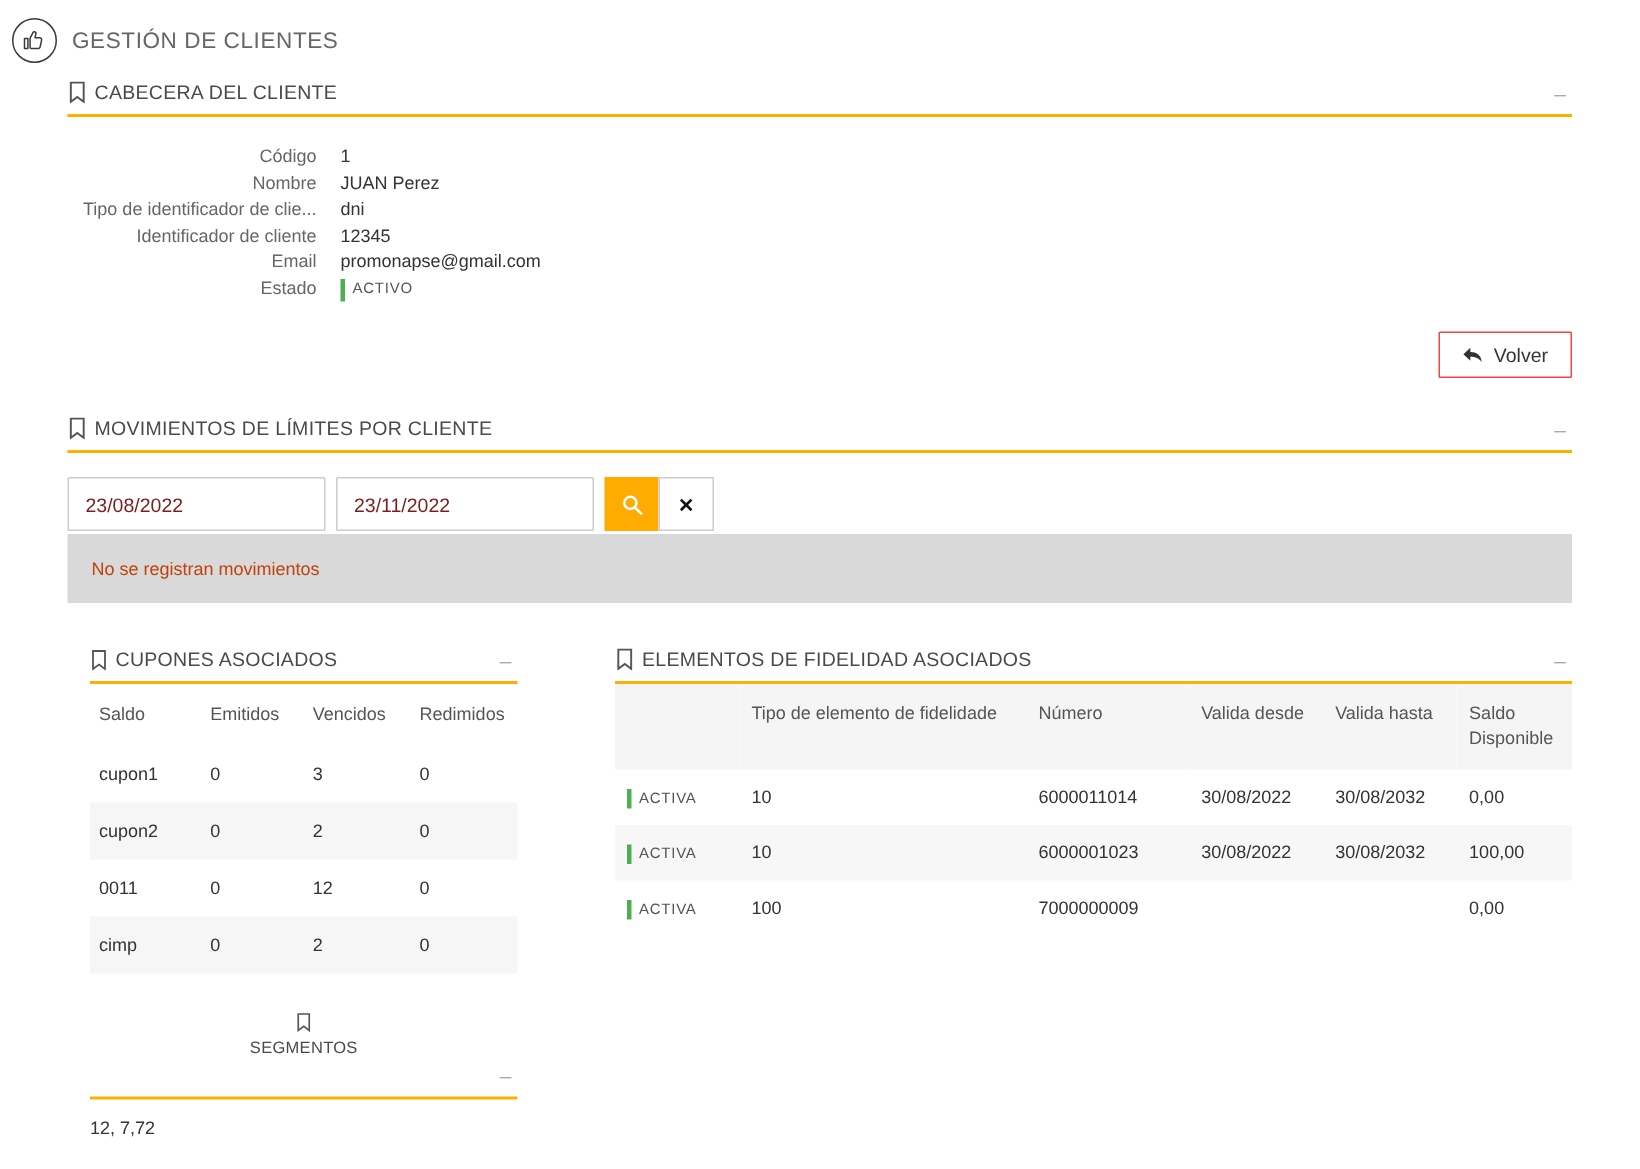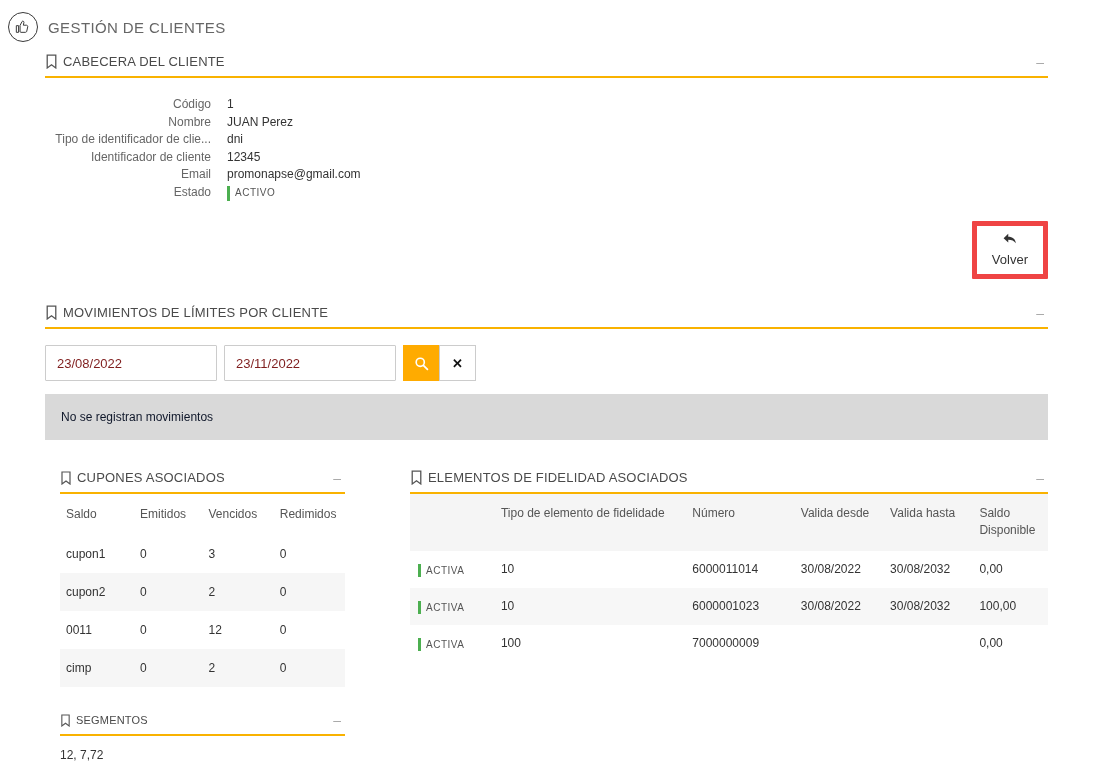--- a/index.html
+++ b/index.html
@@ -28,50 +28,50 @@
 
   
   .fields{margin-top:18px;}
   .field-row{display:flex;line-height:17.5px;}
   .field-label{width:182px;text-align:right;color:#666;padding-right:16px;flex:0 0 auto;}
   .field-value{color:#333;}
   .status-badge{border-left:3px solid var(--green);padding-left:5px;font-size:10px;
     color:#555;letter-spacing:.5px;display:inline-block;line-height:13px;margin-top:2px;}
 
   .volver-row{display:flex;justify-content:flex-end;margin:20px 0 26px 0;}
-  .btn-volver{display:inline-flex;align-items:center;gap:7px;padding:7px 15px;border:5px solid #ef4444;
+  .btn-volver{display:inline-flex;align-items:center;gap:7px;padding:7px 15px;border:1px solid #ef4444;
     background:#fff;font-size:13px;color:#333;cursor:pointer;border-radius:1px;
-    font-family:"Liberation Sans","DejaVu Sans",sans-serif;flex-direction:column;}
+    font-family:"Liberation Sans","DejaVu Sans",sans-serif;}
 
   
   .section{margin-top:8px;}
   .filter-row{display:flex;margin-top:16px;align-items:center;}
   .date-input{width:172px;height:36px;border:1px solid #ccc;padding:0 11px;font-size:13px;color:#7f1d1d;
     margin-right:7px;border-radius:1px;font-family:"Liberation Sans","DejaVu Sans",sans-serif;outline:none;}
   .btn-search{width:36px;height:36px;background:var(--accent-btn);border:none;display:flex;
     align-items:center;justify-content:center;cursor:pointer;}
   .btn-clear{width:37px;height:36px;background:#fff;border:1px solid #ccc;display:flex;
     align-items:center;justify-content:center;cursor:pointer;font-size:13px;color:#111;font-weight:bold;}
-  .empty-box{margin-top:13px;background:#d9d9d9;padding:16px 16px;font-size:12px;color:#0f172a;}
+  .empty-box{margin-top:2px;background:#d9d9d9;padding:16px 16px;font-size:12px;color:#c2410c;}
 
   
   .bottom{display:flex;gap:65px;margin-top:30px;align-items:flex-start;}
   .col-left{width:300px;padding-left:15px;flex:0 0 auto;}
   .col-right{flex:1;min-width:0;}
 
   table{border-collapse:collapse;width:100%;font-size:12px;}
   th{text-align:left;font-weight:normal;color:#555;padding:12px 6px;vertical-align:top;line-height:1.45;}
   td{padding:12px 6px;color:#333;vertical-align:middle;}
   .cupones-table tbody tr:nth-child(even){background:#f6f6f6;}
   .fid-table thead tr{background:#f5f5f5;}
   .fid-table th,.fid-table td{padding:11px 8px;}
   .fid-table tbody tr:nth-child(even){background:#f7f7f7;}
 
   .segmentos-value{margin-top:12px;color:#333;}
-  .seg-head{margin-top:26px;}
+  .seg-head{margin-top:26px;flex-direction:column;}
   .seg-head .panel-title{font-size:11px;}
 </style>
 </head>
 <body>
 
 <div class="app-header">
   <span class="thumb-circle">
     <svg width="16" height="16" viewBox="0 0 24 24">
         <path d="M2 10h3.4v10H2zM7.6 19.2l.2.3c.3.3.7.5 1.1.5h6.8c.9 0 1.7-.6 1.9-1.5l1.5-6.8c.3-1.2-.7-2.4-1.9-2.4h-4.7l.9-4.1c.2-.9-.4-1.8-1.3-2-.6-.1-1.2.1-1.5.6L7.6 9.6z" fill="none" stroke="#3a3a3a" stroke-width="1.5" stroke-linejoin="round"></path>
       </svg>

